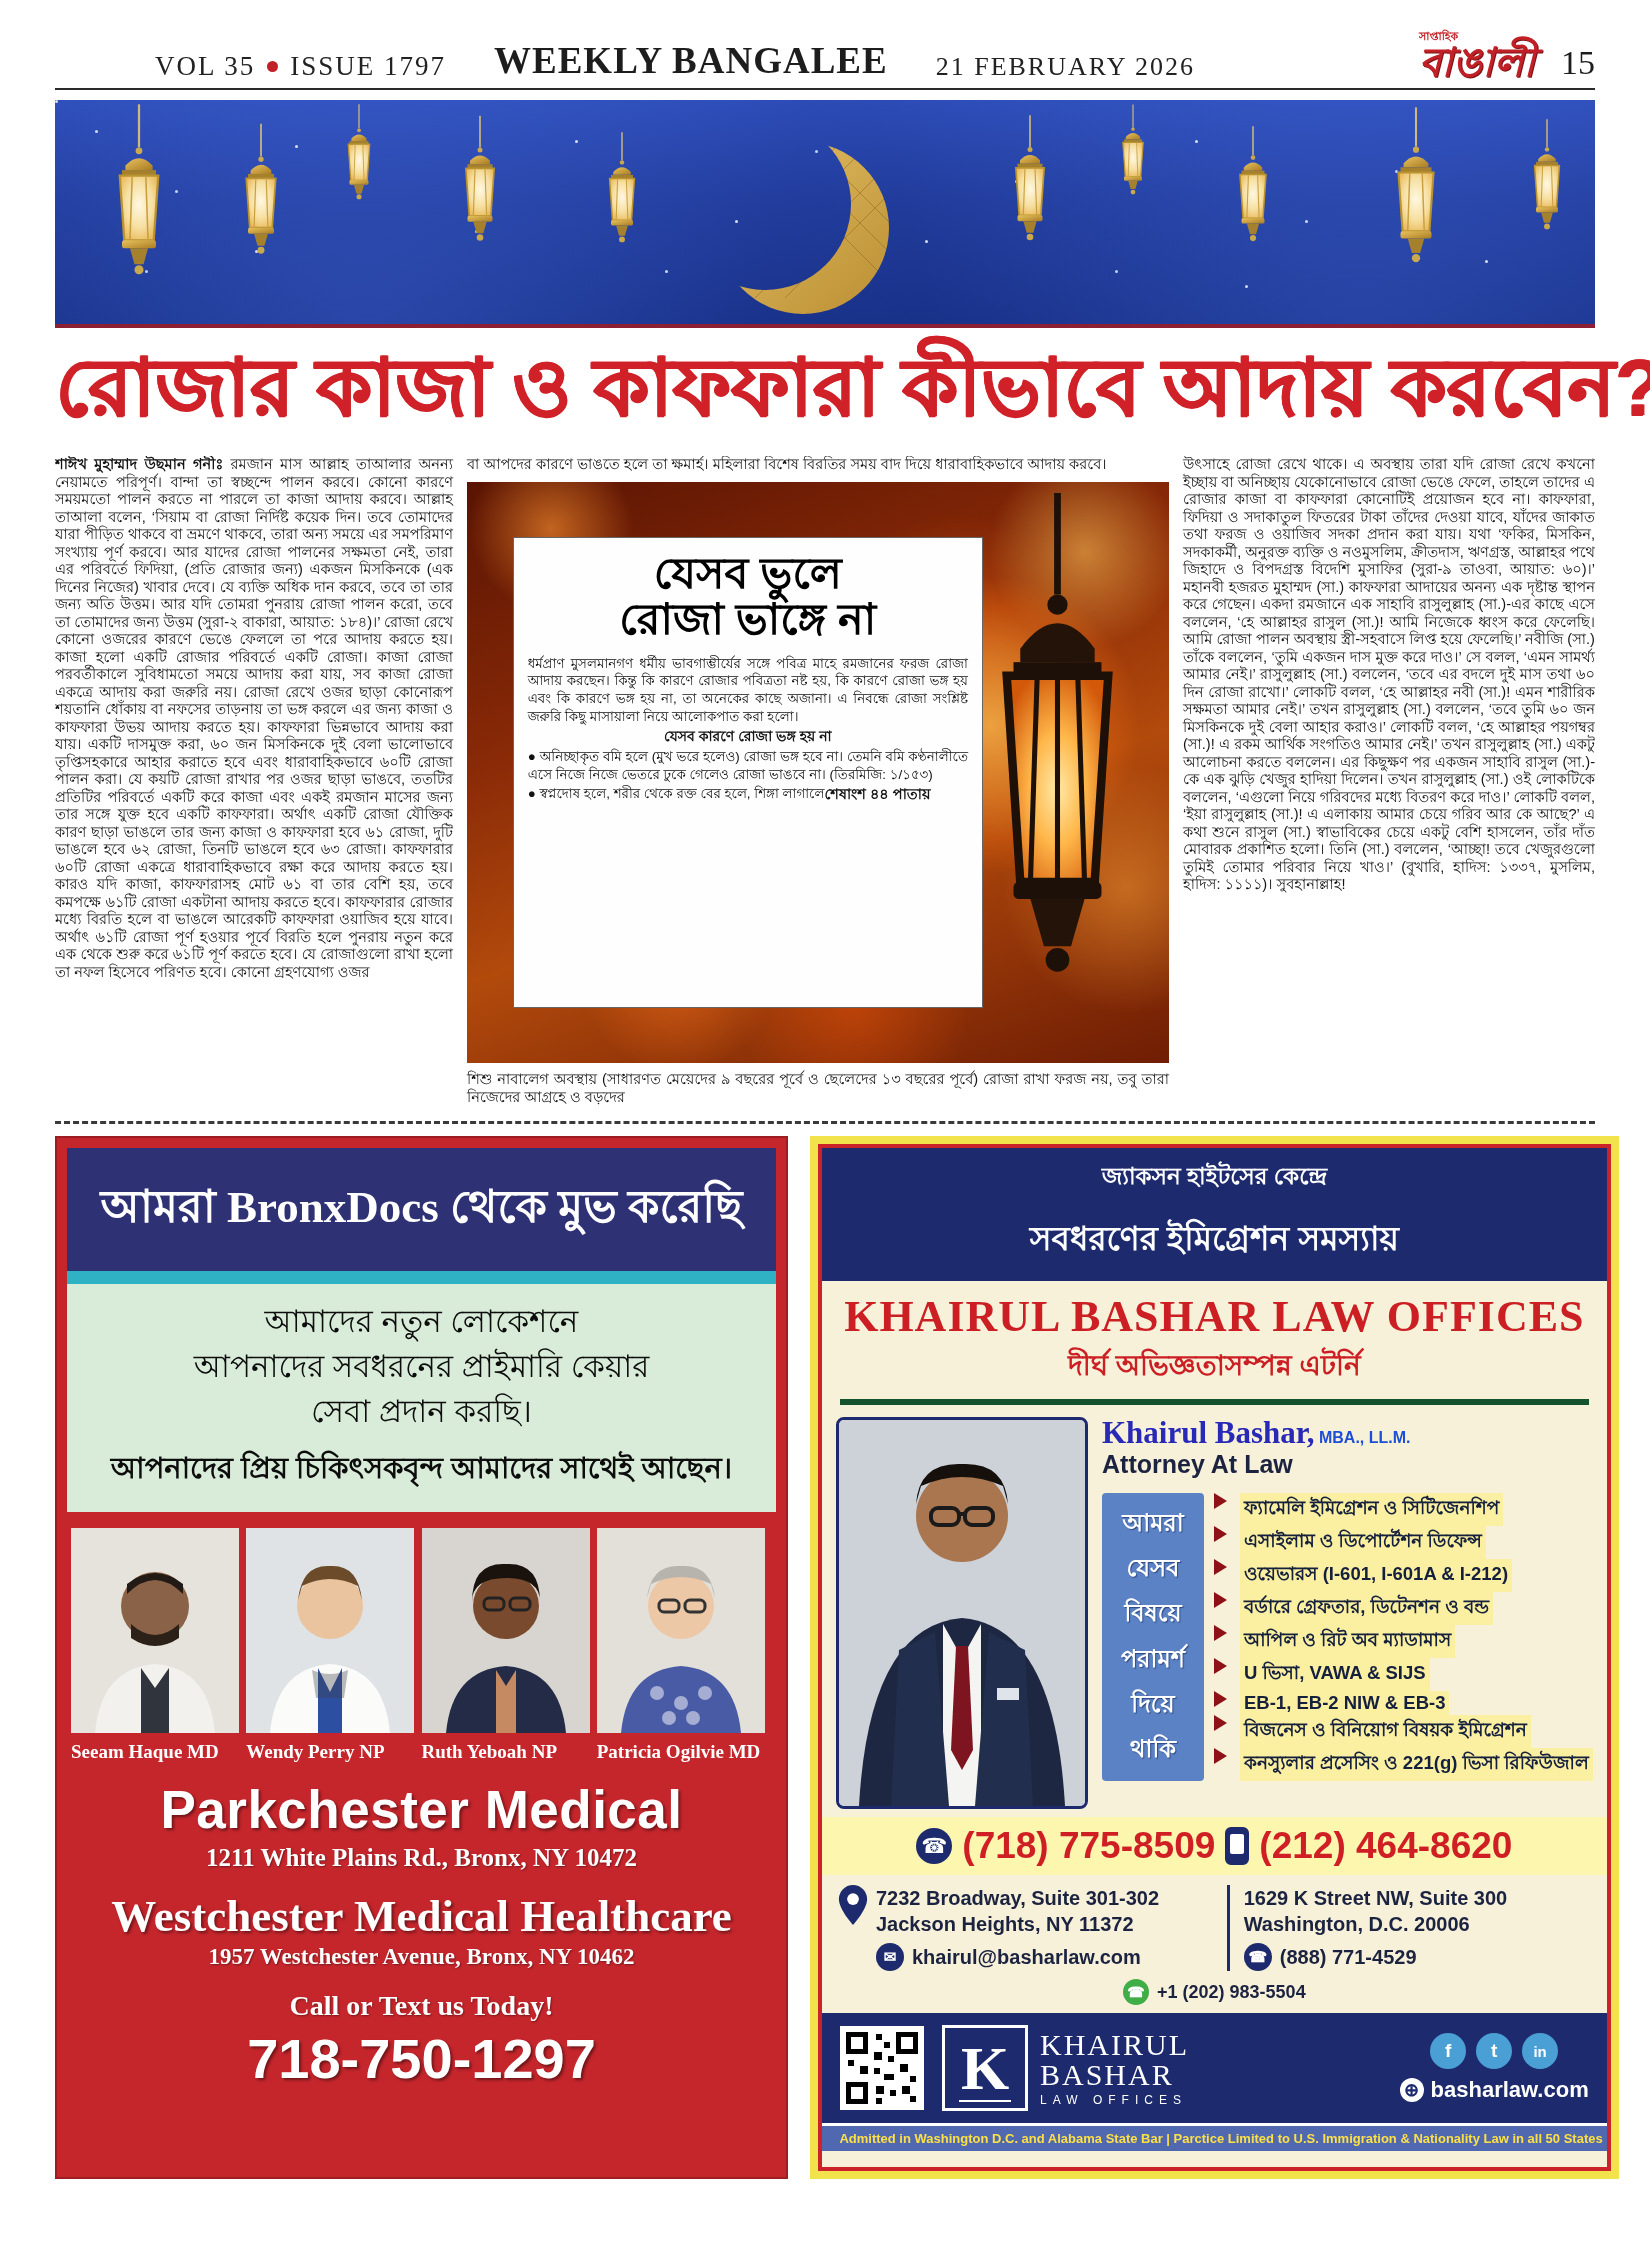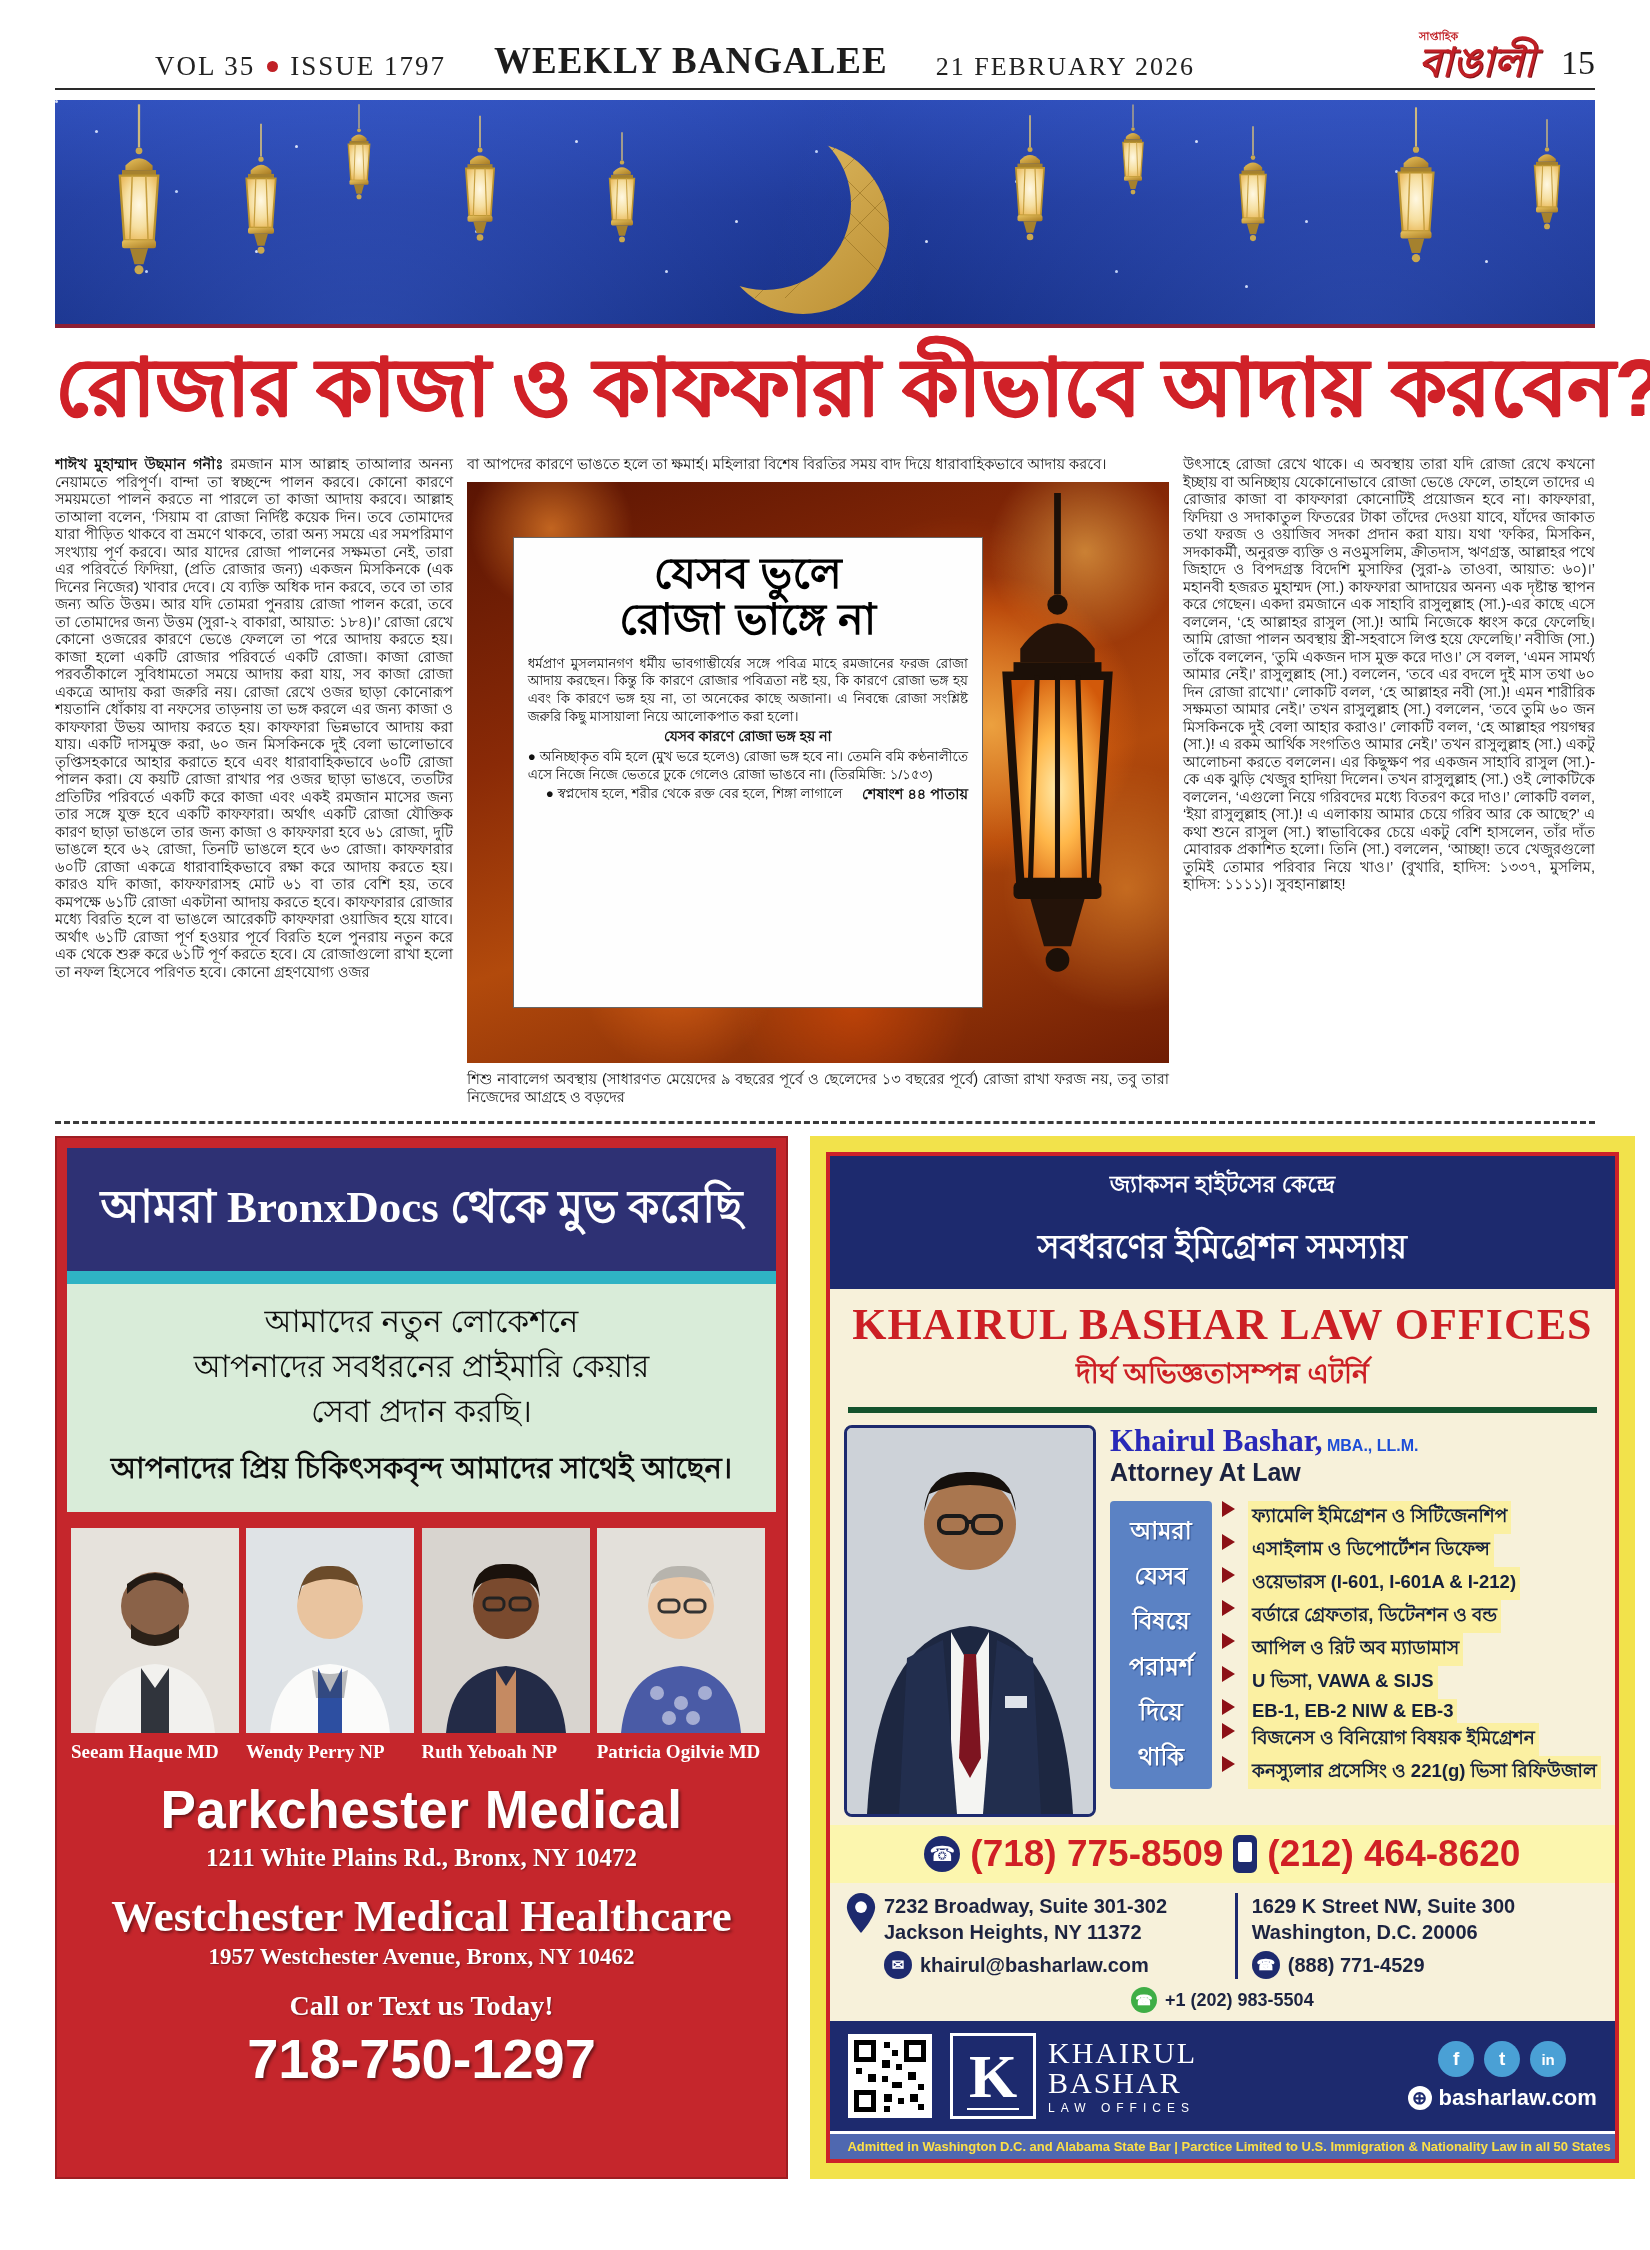--- a/index.html
+++ b/index.html
@@ -54,21 +54,21 @@
       radial-gradient(circle at 70% 30%, rgba(255,120,20,.35), transparent 22%),
       radial-gradient(circle at 55% 90%, rgba(255,90,10,.4), transparent 18%),
       linear-gradient(160deg,#5a1403 0%, #8a2a07 35%, #b24a0c 60%, #6f1d04 100%); }
   .glowspot { position:absolute; right:4%; top:16%; width:300px; height:300px; border-radius:50%;
     background:radial-gradient(circle, rgba(255,190,80,.75), rgba(255,120,20,.25) 55%, transparent 70%); }
   .inset-box { position:absolute; left:6.5%; top:9.5%; width:67%; height:81%; background:#fefefe;
     border:1px solid #666; padding:10px 14px 8px; }
   .inset-title { text-align:center; font-weight:bold; font-size:43px; line-height:1.08; color:#000; margin:2px 0 12px; }
   .inset-body { font-size:13.4px; line-height:1.32; text-align:justify; color:#101010; }
   .inset-sub { text-align:center; font-weight:bold; font-size:14px; margin:3px 0; }
-  .inset-last { display:flex; justify-content:space-between; font-size:13.4px; margin-top:2px;margin-left:18px; }
+  .inset-last { display:flex; font-size:13.4px; margin-top:2px; }
   .inset-cont { font-weight:bold; font-size:14.5px; }
   .fig-lantern { position:absolute; right:1.5%; top:2%; height:96%; }
 
   
   .sep { margin:15px 55px 12px; border-top:3px dashed #3a3a3a; height:0; }
 
   
   .ads { margin:0 55px; display:flex; gap:22px; height:1043px; }
 
   
@@ -85,21 +85,21 @@
   .pname { color:#fff; font-family:"Liberation Serif",serif; font-weight:bold; font-size:19px; margin-top:8px; white-space:nowrap; }
   .clinic-txt { text-align:center; color:#fff; margin-top:16px; }
   .c1name { font-size:53px; font-weight:bold; letter-spacing:.5px; text-shadow:2px 2px 3px rgba(0,0,0,.45); }
   .c1addr { font-family:"Liberation Serif",serif; font-weight:bold; font-size:25px; margin-top:4px; text-shadow:1px 1px 2px rgba(0,0,0,.4); }
   .c2name { font-family:"Liberation Serif",serif; font-weight:bold; font-size:45px; margin-top:18px; text-shadow:2px 2px 3px rgba(0,0,0,.45); }
   .c2addr { font-family:"Liberation Serif",serif; font-weight:bold; font-size:23px; margin-top:2px; text-shadow:1px 1px 2px rgba(0,0,0,.4); }
   .ccta { font-family:"Liberation Serif",serif; font-weight:bold; font-size:28px; margin-top:20px; text-shadow:1px 1px 2px rgba(0,0,0,.4); }
   .cphone { font-size:56px; font-weight:bold; margin-top:4px; text-shadow:2px 2px 3px rgba(0,0,0,.45); }
 
   
-  .law-ad { flex:1; background:#f2e24b; padding:16px; }
+  .law-ad { flex:1; background:#f2e24b; padding:8px; }
   .law-inner { border:4px solid #cc2229; background:#f7f1da; height:100%; display:flex; flex-direction:column; overflow:hidden; }
   .law-top { background:#1d2a6e; text-align:center; color:#fff; padding:10px 4px 12px; }
   .law-top .t1 { font-size:23px; font-weight:bold; }
   .law-top .t2 { font-size:33px; font-weight:bold; margin-top:16px; }
   .law-firm { text-align:center; font-family:"Liberation Serif",serif; font-weight:bold; color:#cc1f24;
     font-size:44px; letter-spacing:1px; margin-top:10px; white-space:nowrap; }
   .law-tag { text-align:center; font-weight:bold; color:#cc1f24; font-size:28px; margin-top:2px;
     border-bottom:6px solid #14532d; padding-bottom:8px; margin-left:18px; margin-right:18px; }
   .law-mid { display:flex; gap:14px; padding:12px 14px 8px; }
   .aphoto { width:252px; height:392px; border:3px solid #1d2a6e; border-radius:8px; overflow:hidden; background:#cfd3d8; flex:none; }

